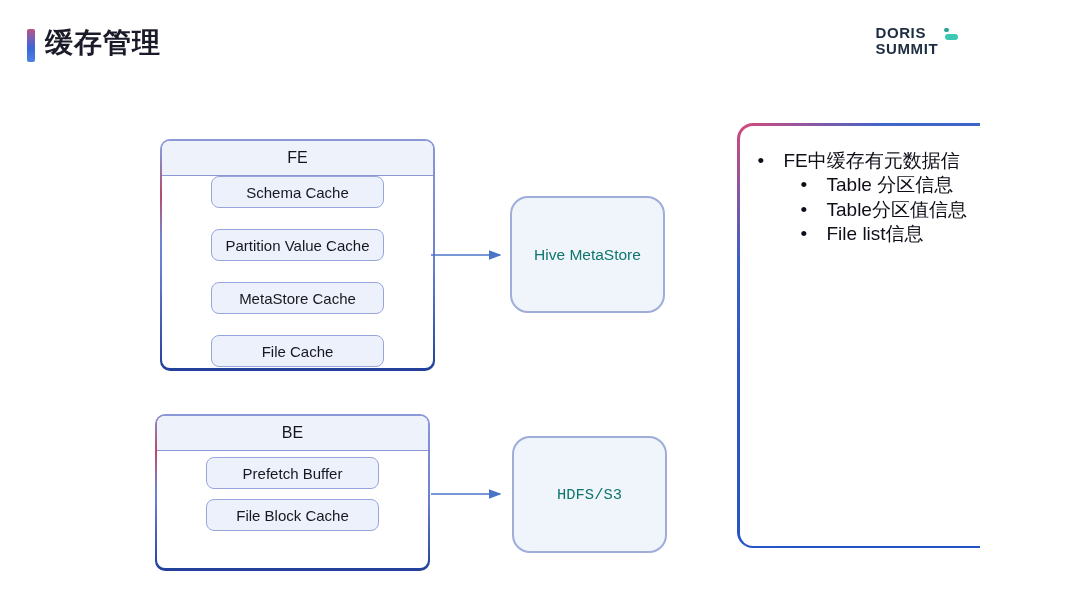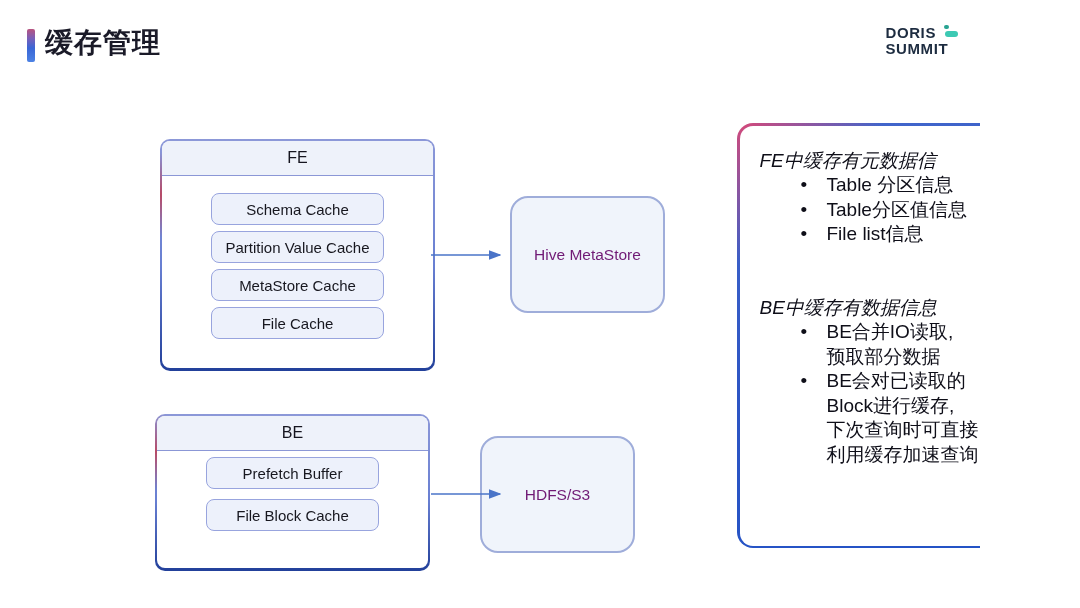--- a/index.html
+++ b/index.html
@@ -14,21 +14,21 @@
     background:linear-gradient(180deg,#b8537f 0%,#7a5fb8 28%,#3a66d6 58%,#4c82e4 100%);
   }
   .page-title{
     position:absolute;left:45px;top:24px;margin:0;
     font-size:28px;font-weight:700;letter-spacing:1px;color:#1a1a28;
   }
   .logo{
     position:absolute;right:21px;top:25px;
     font-size:15px;font-weight:700;letter-spacing:.6px;line-height:16px;color:#1d2c40;
   }
-  .logo-row{display:flex;align-items:flex-start;gap:8px;}
+  .logo-row{display:flex;align-items:flex-end;gap:18px;}
   .logo-mark{position:relative;width:15px;height:13px;display:inline-block;}
   .logo-mark .dot{position:absolute;left:0;top:0;width:5px;height:4px;border-radius:2px;background:#27a392;}
   .logo-mark .bar{position:absolute;left:1px;bottom:1px;width:13px;height:6px;border-radius:3px;background:#3cc9b3;}
 
   
   .group{
     position:absolute;border-radius:10px;padding:2px 2px 3px 2px;box-sizing:border-box;
     background:
       radial-gradient(circle at 0% 24%,#b84a66 0%,rgba(184,74,102,0) 13%),
       linear-gradient(180deg,#8c98d8 0%,#687fd2 55%,#22409a 100%);
@@ -39,59 +39,59 @@
     display:flex;flex-direction:column;width:100%;height:100%;
     border-radius:8px;overflow:hidden;background:#ffffff;box-sizing:border-box;
   }
   .group-header{
     flex:0 0 34px;background:#eef2fa;border-bottom:1.6px solid #8b97d6;
     display:flex;align-items:center;justify-content:center;
     font-size:16px;color:#15151f;
   }
   .group-body{
     flex:1;display:flex;flex-direction:column;align-items:center;
-    padding-top:17px;gap:6px;
+    gap:21px;
   }
   .group-be .group-body{padding-top:6px;gap:10px;}
   .node{
     width:171px;height:30px;flex:0 0 30px;
     border:1.6px solid #98a4de;border-radius:8px;background:#edf1fb;
     display:flex;align-items:center;justify-content:center;
     font-size:15px;color:#17171f;
   }
 
   
   .store{
     position:absolute;width:155px;height:117px;box-sizing:border-box;
     border:2px solid #9fadda;border-radius:18px;background:#f0f4fb;
     display:flex;align-items:center;justify-content:center;
-    font-size:15.5px;color:#701a75;
+    font-size:15.5px;color:#0f766e;
   }
   .store-hive{left:510px;top:196px;}
-  .store-hdfs{left:480px;top:436px;}
+  .store-hdfs{left:512px;top:436px;font-family:Liberation Mono, monospace;}
 
   
   .arrows{position:absolute;left:0;top:0;width:1080px;height:608px;pointer-events:none;}
 
   
   .panel{
     position:absolute;left:737px;top:123px;width:273px;height:425px;
     border-radius:16px;padding:2.5px;box-sizing:border-box;
     background:
       radial-gradient(circle at 2% 0%,#d1497b 0%,rgba(209,73,123,0) 28%),
       linear-gradient(165deg,#4468cc 0%,#2d55c4 55%,#2353c6 100%);
   }
   .panel-inner{
     width:100%;height:100%;background:#ffffff;border-radius:13px;
     padding-top:23px;box-sizing:border-box;overflow:hidden;
   }
   .li1,.li2{
     position:relative;font-size:19px;line-height:24.5px;color:#0e0e18;
   }
-  .li1{margin-left:20px;font-style:italic;}
+  .li1{margin-left:44px;}
   .li2{margin-left:87px;}
   .li1::before,.li2::before{content:"\2022";position:absolute;left:-26px;top:0;}
   .sec2{margin-top:49px;}
 </style>
 </head>
 <body>
 
 <div class="slide">
 
   <div class="title-accent"></div>
@@ -154,32 +154,17 @@
           <div>Table 分区信息</div>
         </div>
         <div class="li2">
           <div>Table分区值信息</div>
         </div>
         <div class="li2">
           <div>File list信息</div>
         </div>
       </div>
 
-      <div class="sec sec2">
-        <div class="li1">
-          <div>BE中缓存有数据信息</div>
-        </div>
-        <div class="li2">
-          <div>BE合并IO读取,</div>
-          <div>预取部分数据</div>
-        </div>
-        <div class="li2">
-          <div>BE会对已读取的</div>
-          <div>Block进行缓存,</div>
-          <div>下次查询时可直接</div>
-          <div>利用缓存加速查询</div>
-        </div>
-      </div>
 
     </div>
   </div>
 
 </div>
 
 </body></html>

